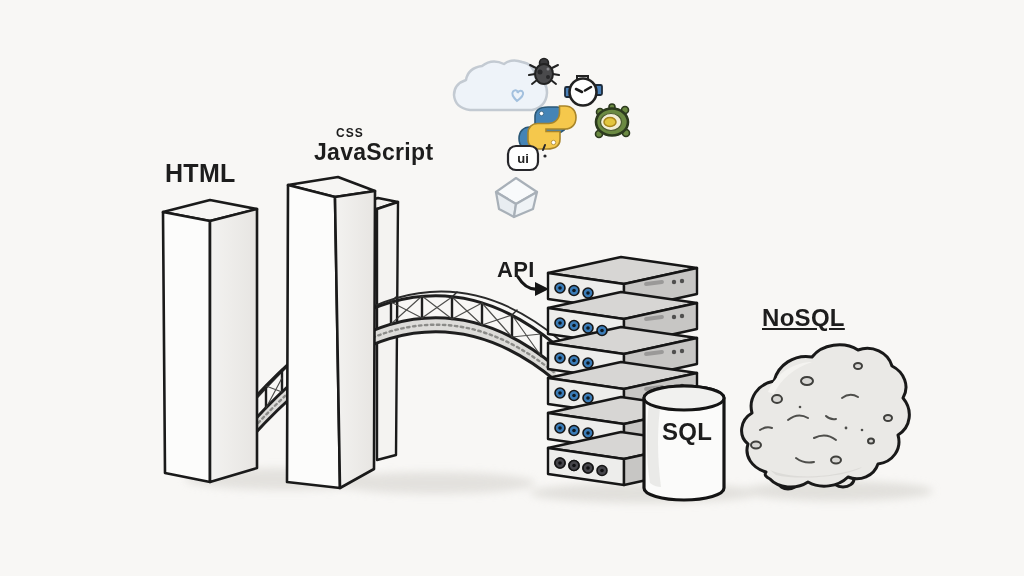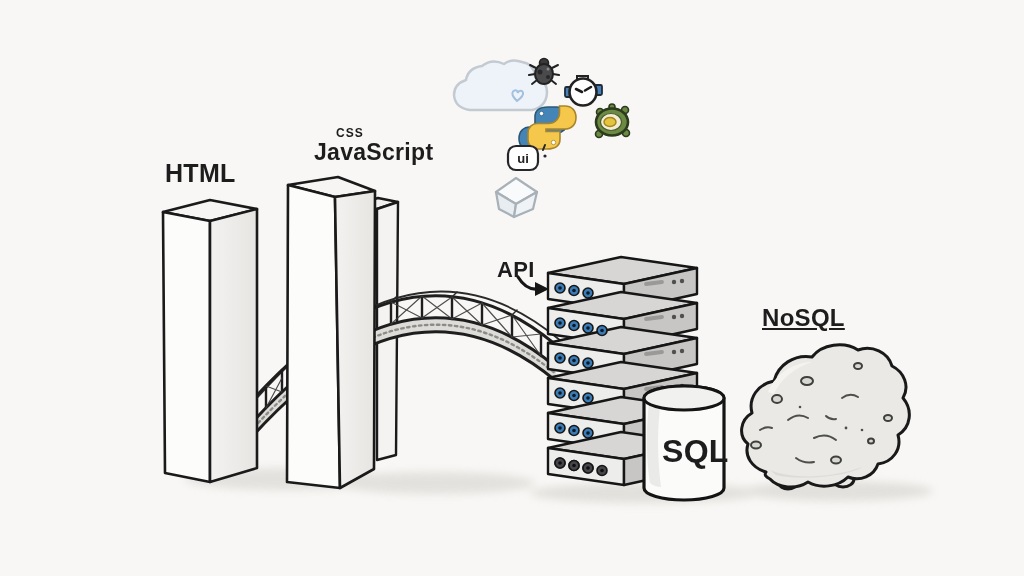--- a/index.html
+++ b/index.html
@@ -12,21 +12,21 @@
   .label{
     position:absolute;color:#1d1d1d;font-weight:700;white-space:nowrap;
     letter-spacing:.3px;
   }
   .label-html{left:165px;top:159px;font-size:25px;}
   .label-css{left:336px;top:126px;font-size:12px;letter-spacing:1px;}
   .label-js{left:314px;top:139px;font-size:23px;}
   .label-node{left:596px;top:217px;font-size:27px;}
   .label-api{left:478px;top:257px;font-size:22px;margin-left:19px;}
   .label-nosql{left:762px;top:304px;font-size:24px;text-decoration:underline;}
-  .label-sql{left:662px;top:433px;font-size:32px;}
+  .label-sql{left:662px;top:418px;font-size:24px;}
 </style>
 </head>
 <body>
 
 <div class="stage">
 
 <svg width="1024" height="576" viewBox="0 0 1024 576">
   <defs>
     <filter id="soft" x="-40%" y="-40%" width="180%" height="180%">
       <feGaussianBlur stdDeviation="4"></feGaussianBlur>

